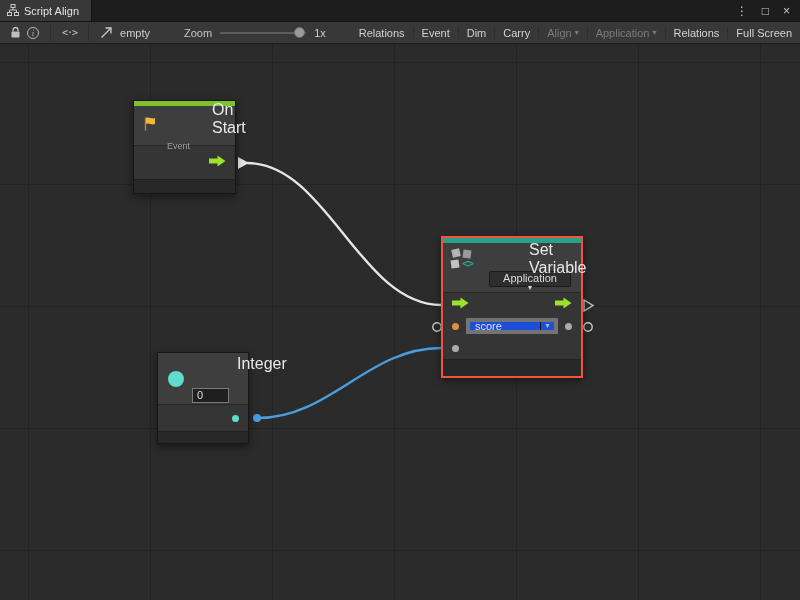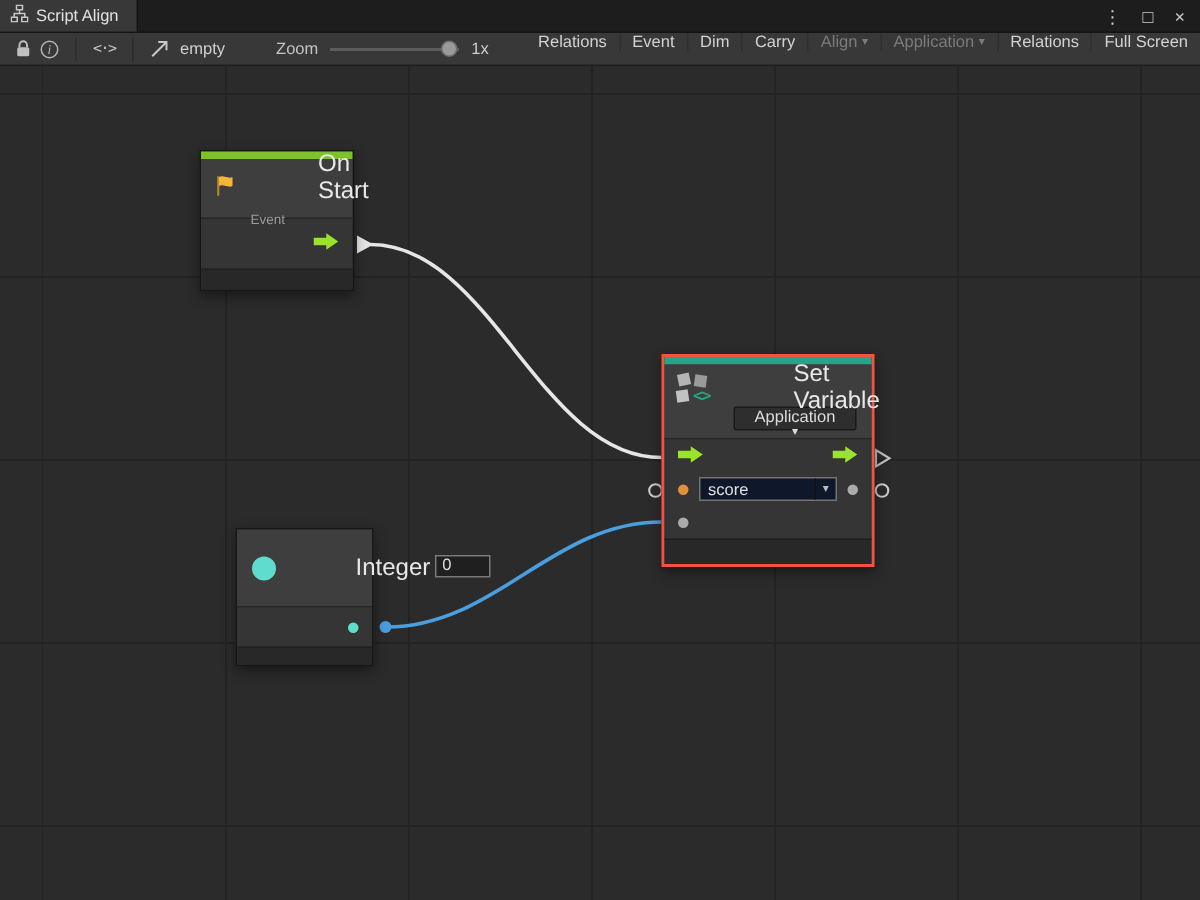--- a/index.html
+++ b/index.html
@@ -26,21 +26,21 @@
     font-size:9px; line-height:10px; text-align:center; color:#b5b5b5;
     font-family:"Liberation Serif", serif; font-style:italic; display:inline-block; }
   .code-glyph { font-family:"DejaVu Sans Mono", monospace; font-size:10px; color:#c8c8c8; letter-spacing:-1px;}
   .tb-sep { width:1px; height:16px; background:#2c2c2c; margin:0 8px; }
   .tb-text { padding:0 4px; white-space:nowrap; }
   .zoom-label { margin-left:26px; color:#c4c4c4; }
   .slider { position:relative; width:86px; height:22px; display:inline-block; margin:0 4px; }
   .slider .track { position:absolute; left:0; right:0; top:10px; height:2px; background:#5c5c5c; }
   .slider .handle { position:absolute; left:74px; top:5px; width:11px; height:11px;
     border-radius:50%; background:#9a9a9a; border:1px solid #6e6e6e; }
-  .tb-right { margin-left:auto; display:flex; align-items:flex-start; height:100%; }
+  .tb-right { margin-left:auto; display:flex; align-items:center; height:100%; }
   .tb-btn { display:flex; align-items:center; gap:3px; padding:0 8px; color:#d2d2d2;
     background:transparent; border:none; font-size:11px; font-family:inherit; white-space:nowrap; }
   .tb-btn + .tb-btn { border-left:1px solid #2e2e2e; }
   .tb-btn.disabled { color:#7b7b7b; }
   .caret { font-size:8px; line-height:1; }
 
   
   .canvas { position:relative; flex:1; background:#2b2b2b;
     background-image:
       repeating-linear-gradient(to right, #232323 0 1px, transparent 1px 122px),
@@ -87,33 +87,33 @@
   .icon-cluster .sq { position:absolute; width:8px; height:8px; background:#b4b4b4; }
   .icon-cluster .sq1 { left:1px; top:0; transform:rotate(-12deg); }
   .icon-cluster .sq2 { left:12px; top:1px; transform:rotate(8deg); background:#9a9a9a; }
   .icon-cluster .sq3 { left:0; top:11px; transform:rotate(-8deg); background:#c2c2c2; }
   .icon-cluster .angle { position:absolute; left:11px; top:8px; color:var(--variable-accent,#27a488);
     font-size:11px; font-weight:bold; font-family:"DejaVu Sans Mono",monospace; letter-spacing:-1px; }
   .scope-dd { margin-left:38px; width:82px; height:16px; background:#2e2e2e; border:1px solid #1a1a1a;
     border-radius:2px; display:flex; align-items:center; justify-content:space-between;
     padding:0 5px; font-size:11px; color:#dcdcdc;flex-direction:column; }
   .node.set-variable .node-body { background:#353535; }
-  .field-dd { flex:1; margin:0 7px; height:16px; background:#0f172a; border:1px solid #737373;
-    display:flex; align-items:flex-end; font-size:11px; color:#e0e0e0; }
+  .field-dd { flex:1; margin:0 7px; height:16px; background:#1d4ed8; border:4px solid #737373;
+    display:flex; align-items:center; font-size:11px; color:#e0e0e0; }
   .field-dd .txt { flex:1; padding:0 5px; }
   .field-dd .dd-btn { width:14px; height:100%; border-left:1px solid #121212; display:flex;
     align-items:center; justify-content:center; color:#bbb; }
   .node.set-variable .node-footer { height:17px; }
   .spacer-flex { flex:1; }
 
   
   .node.integer { left:157px; top:308px; width:92px; }
   .node.integer .node-header { display:flex; align-items:center; gap:8px; padding:6px 10px; height:52px; }
   .int-icon { width:16px; height:16px; border-radius:50%; background:var(--integer-teal,#5fdccb); flex:0 0 auto; }
-  .int-col { display:flex; gap:3px; }
+  .int-col { display:flex; flex-direction:column; gap:15px; }
   .int-field { width:37px; height:15px; background:#1f1f1f; border:1px solid #7a7a7a;
     font-size:11px; color:#dddddd; display:flex; align-items:center; padding:0 4px; }
   .node.integer .port-row { height:26px; justify-content:flex-end; }
   .node.integer .node-footer { height:12px; }
 </style>
 </head>
 <body>
 
 <div class="app">
 

